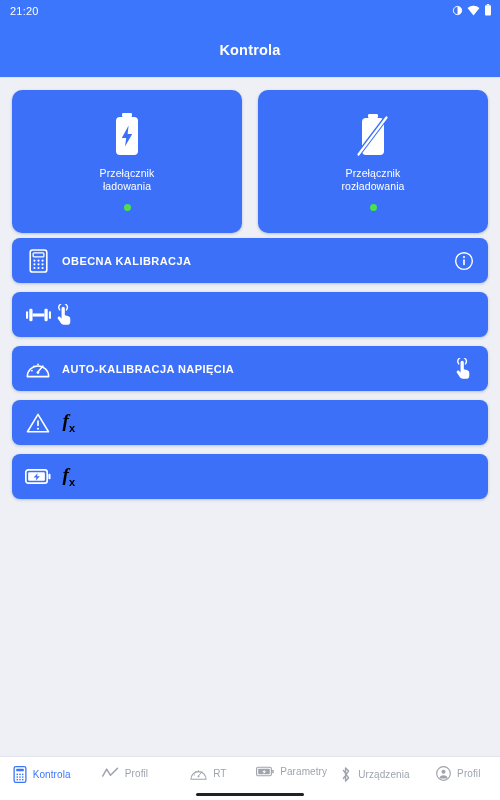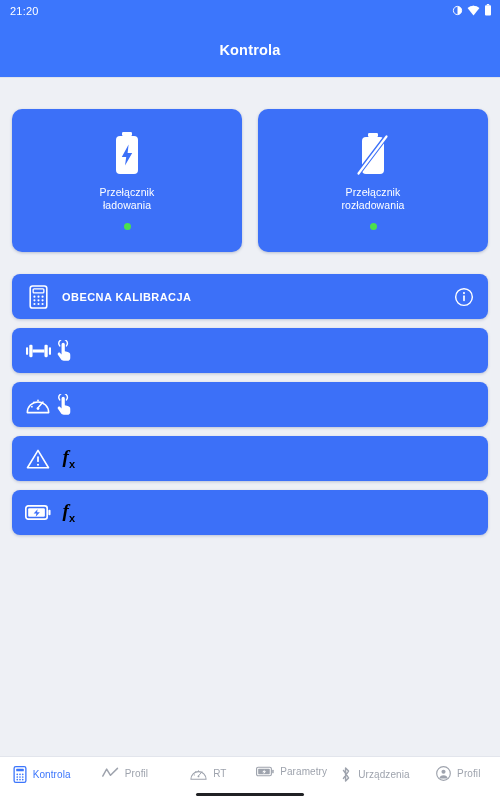--- a/index.html
+++ b/index.html
@@ -50,21 +50,21 @@
   }
   .appbar .title {
     color: #ffffff;
     font-size: 14.5px;
     font-weight: bold;
     letter-spacing: .2px;
   }
 
   
   .content {
-    padding: 31px 12px 0 12px;
+    padding: 12px 12px 0 12px;
   }
 
   
   .switch-row {
     display: flex;
     gap: 16px;
   }
   .switch-card {
     flex: 1 1 0;
     height: 143px;
@@ -94,21 +94,21 @@
   .switch-card .dot {
     width: 7px;
     height: 7px;
     border-radius: 50%;
     background: #4ce04c;
     margin-top: 11px;
   }
 
   
   .actions {
-    margin-top: 22px;
+    margin-top: 5px;
     display: flex;
     flex-direction: column;
     gap: 9px;
   }
   .action-row {
     height: 45px;
     background: #3c70f8;
     border-radius: 8px;
     display: flex;
     align-items: center;
@@ -317,20 +317,21 @@
       <span class="left-ico">
         <svg width="24" height="21" viewBox="0 0 26 22">
           <path d="M1.4 19.8a11.6 11.6 0 1 1 23.2 0z" fill="none" stroke="#fff" stroke-width="1.7" stroke-linejoin="round"></path>
           <circle cx="13" cy="15.4" r="1.5" fill="#fff"></circle>
           <line x1="13" y1="14.6" x2="18.4" y2="8.4" stroke="#fff" stroke-width="1.6" stroke-linecap="round"></line>
           <circle cx="6.4" cy="13.4" r=".95" fill="#fff"></circle>
           <circle cx="8.6" cy="8.6" r=".95" fill="#fff"></circle>
           <circle cx="13" cy="6.6" r=".95" fill="#fff"></circle>
         </svg>
       </span>
+      <span class="label">AUTO-KALIBRACJA NAPIĘCIA</span>
       <span class="right-ico">
         <svg width="20" height="22" viewBox="0 0 22 24">
           <path d="M5.2 6.4a4.6 4.6 0 1 1 7.4 0" fill="none" stroke="#fff" stroke-width="1.5" stroke-linecap="round"></path>
           <path d="M7.2 9V4.6a1.8 1.8 0 0 1 3.6 0v7.6l3.3.9c1.7.5 2.7 1.4 2.7 3.3v3.2c0 1.9-1.3 3.2-3.2 3.2h-3.9c-1.5 0-2.3-.5-3.1-1.6L3.2 16c-.5-.8-.3-1.7.5-2.2.7-.4 1.5-.3 2 .3l1.5 1.7z" fill="#fff"></path>
         </svg>
       </span>
     </div>
 
     <div class="action-row">
       <span class="left-ico">

